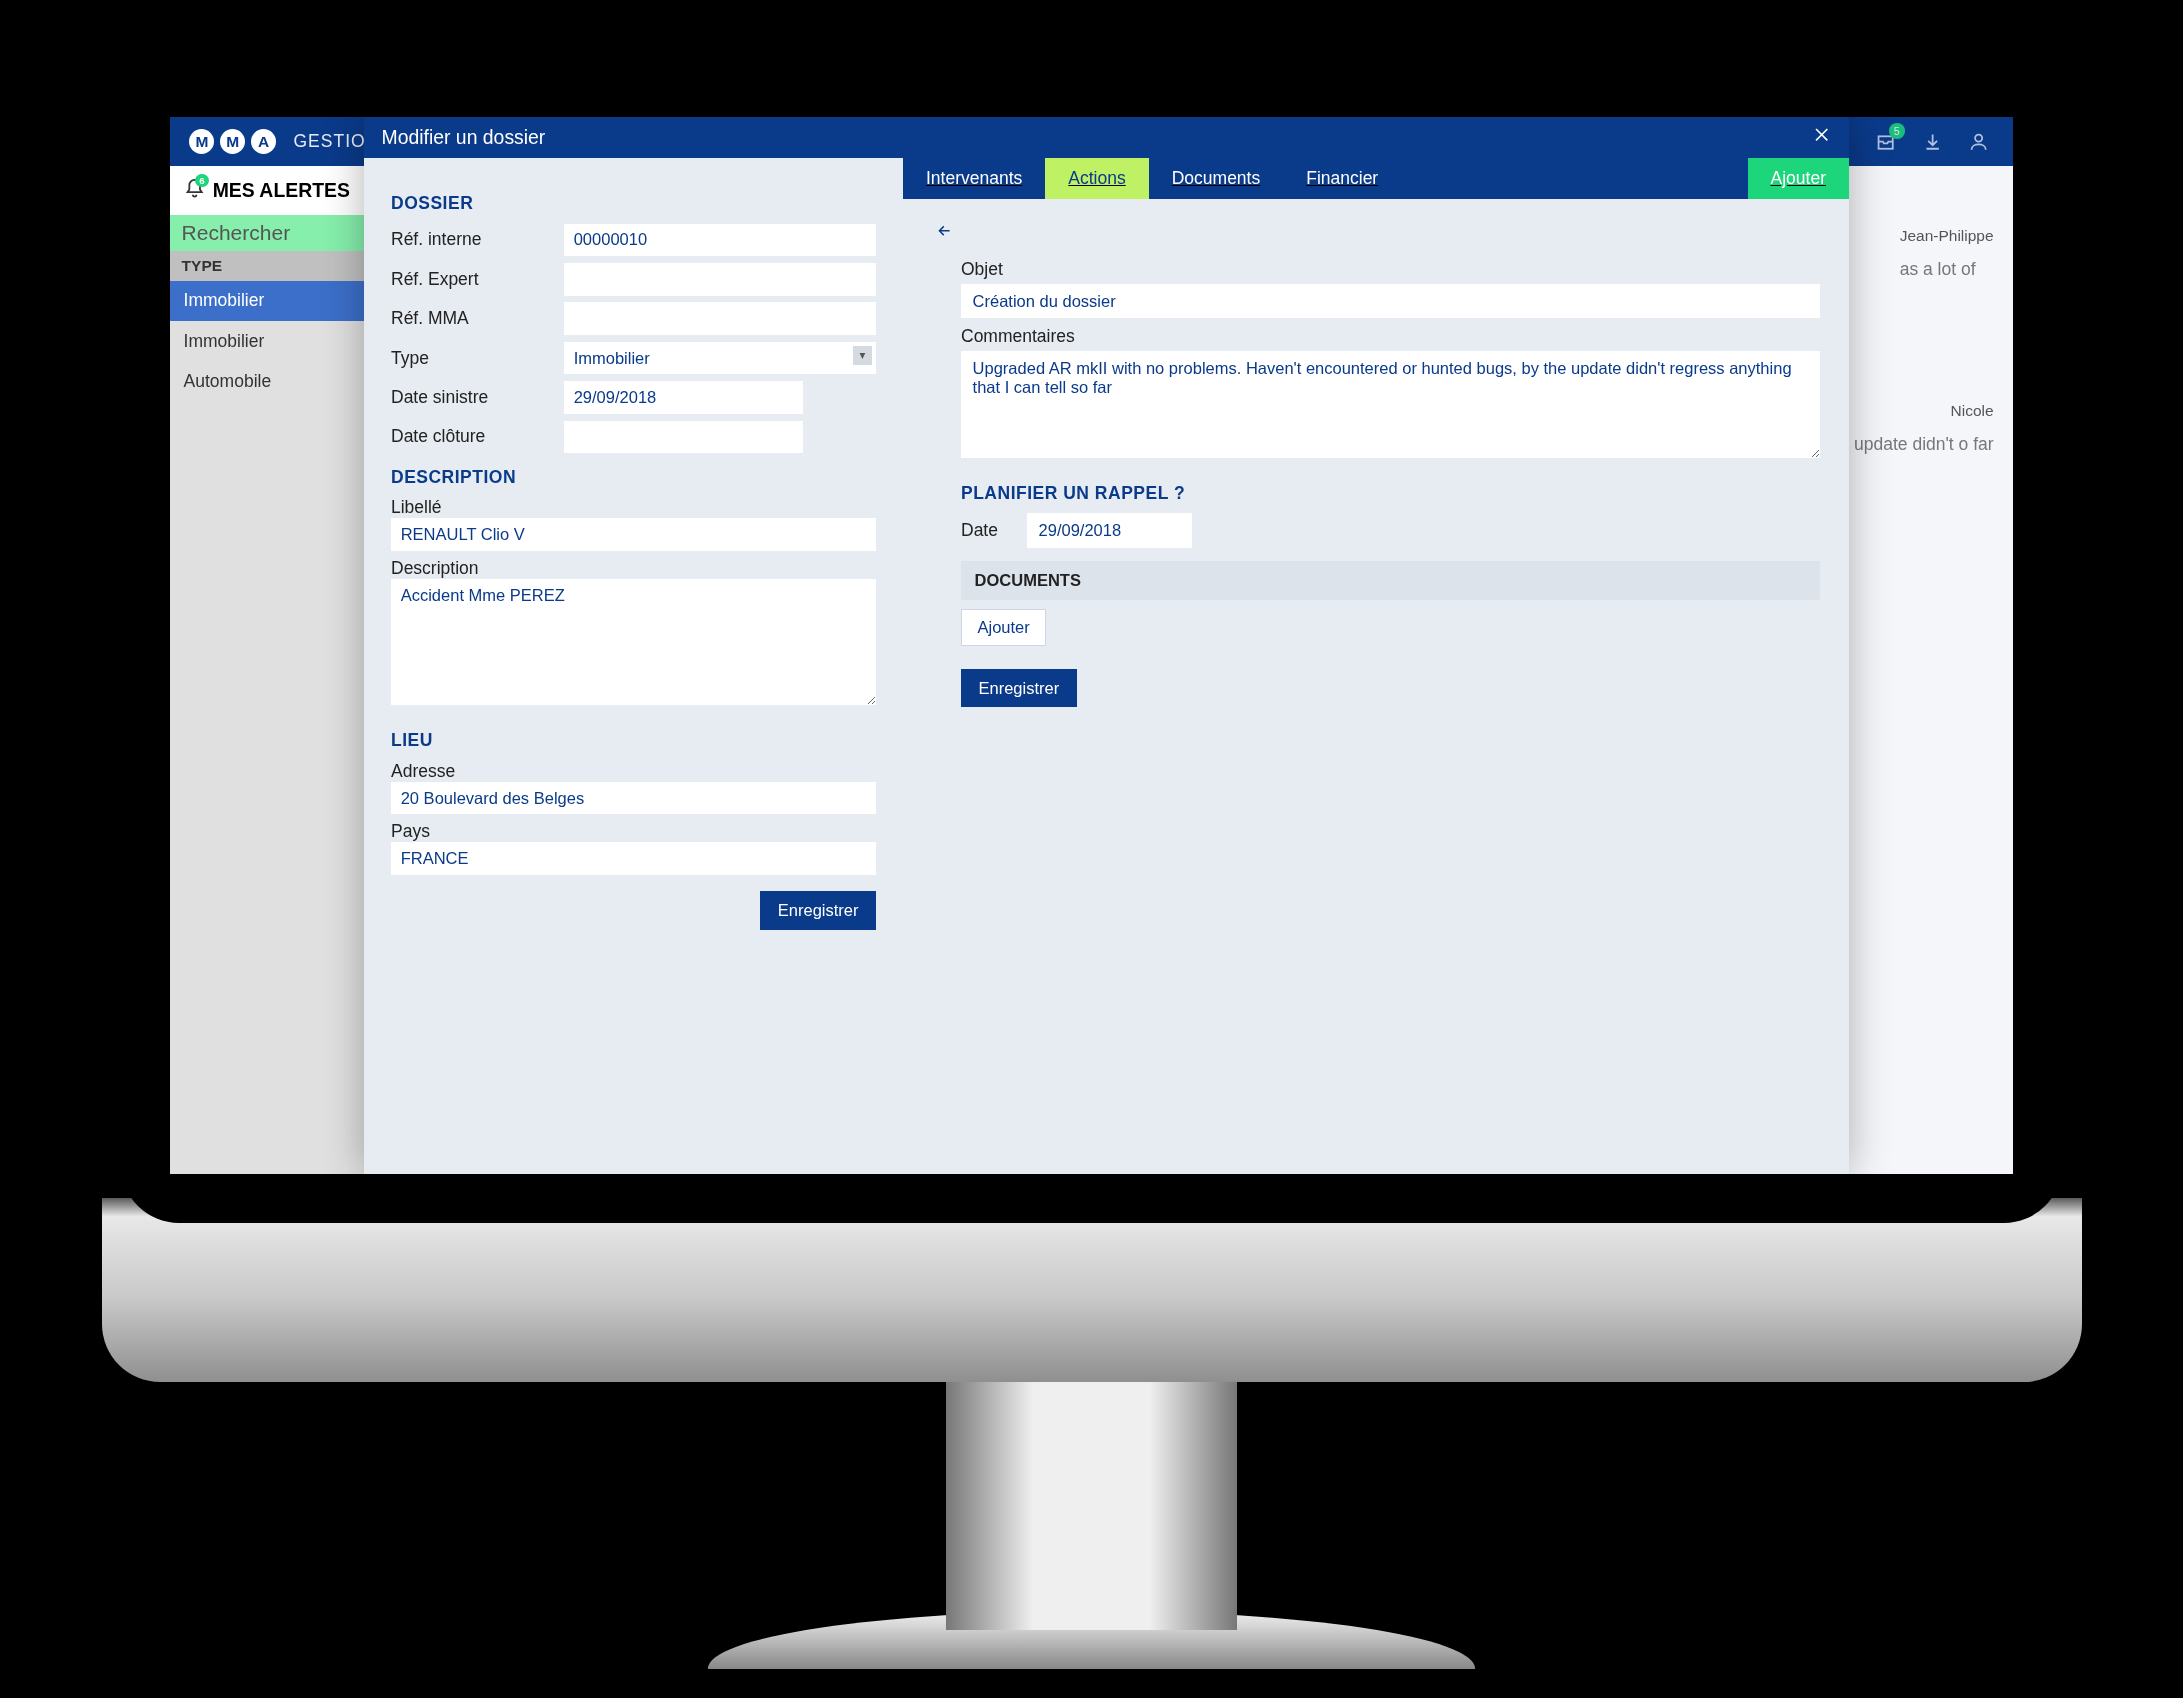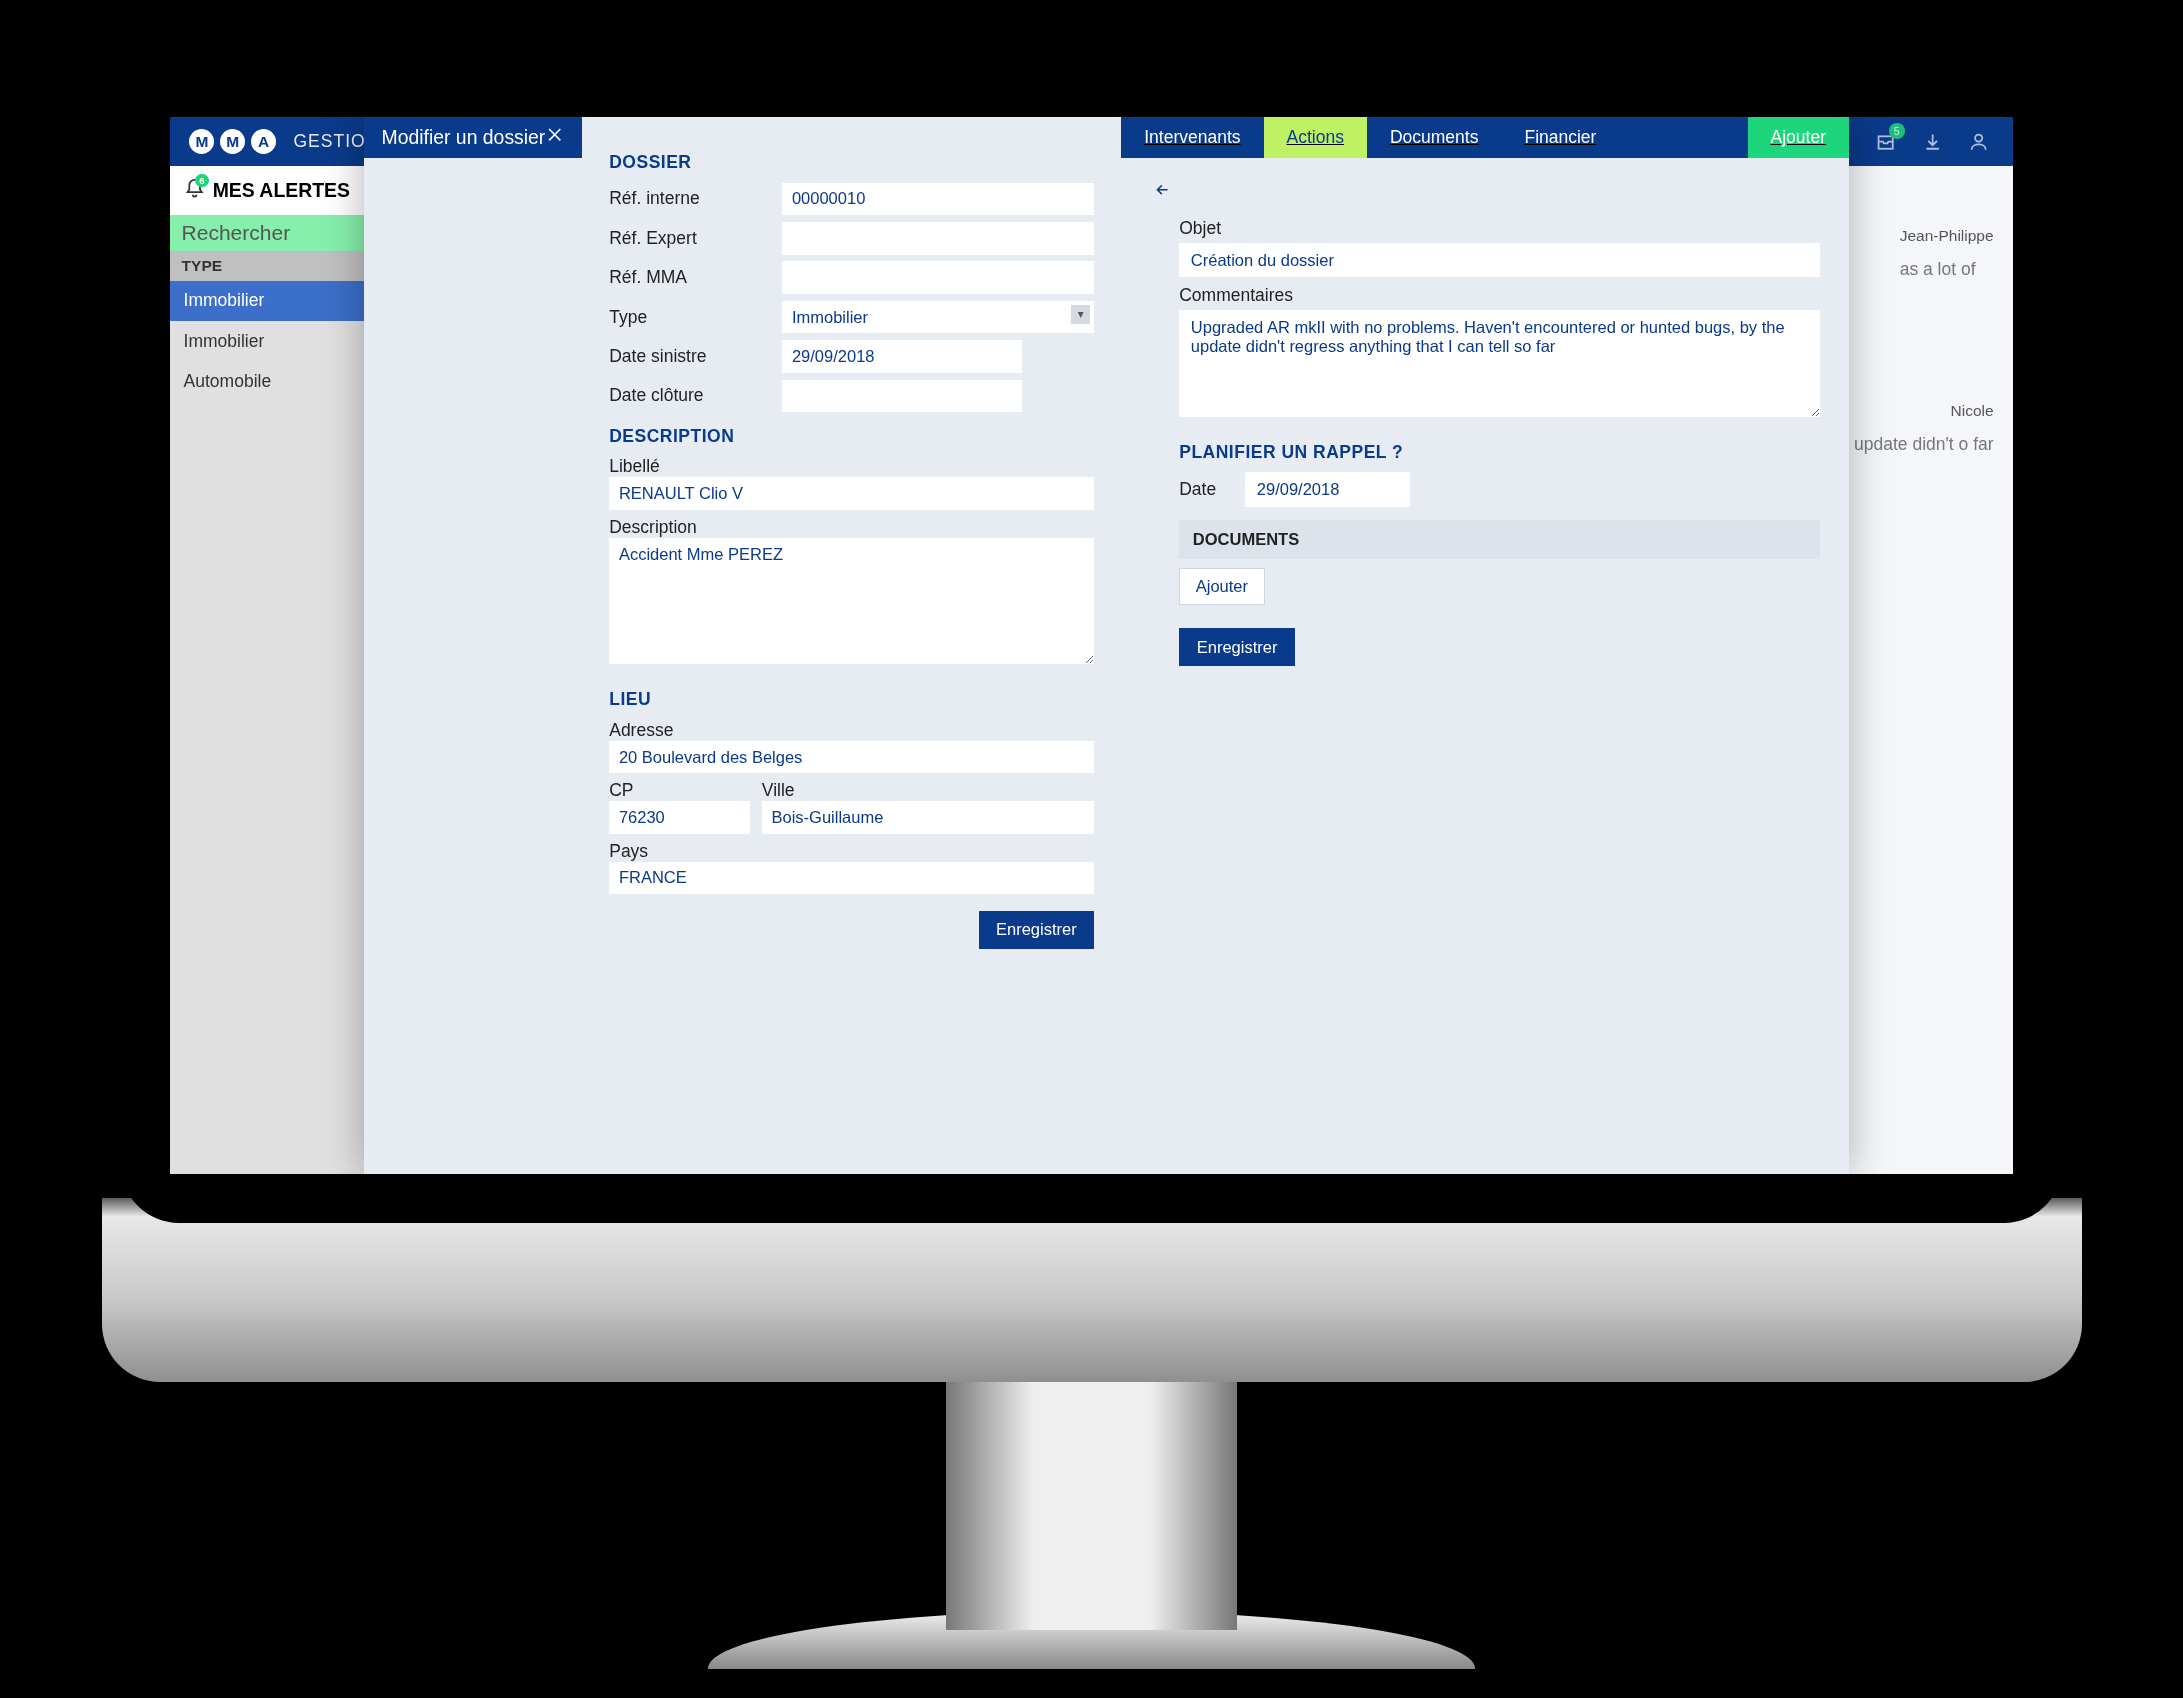--- a/index.html
+++ b/index.html
@@ -68,21 +68,21 @@
   .main-bg { flex:1; background:#f4f6f9; position:relative; }
   .bg-blur { position:absolute; right:19.4px; top:19.4px; font-size:17.5px; color:#777; text-align:left; line-height:1.6; }
   .bg-blur .name { text-align:right; font-size:15.5px; color:#555; margin-bottom:5.8px; display:block;}
 
   
   .overlay {
     position: absolute; left:194px; right:0; top:49px; bottom:0;
     display: flex; justify-content: flex-start;
   }
   .modal {
-    width: 1485px; height: 100%; background: #e7ecf2; display:flex; flex-direction:row;
+    width: 1485px; height: 100%; background: #e7ecf2; display:flex; flex-direction:column;
     box-shadow: 0 0 39px rgba(0,0,0,.3);
   }
   .modal-header {
     height: 41px; background: #0a3a8a; color:#fff; display:flex; align-items:center; padding:0 17.5px;
     font-size: 19.4px; justify-content:space-between;
   }
   .modal-header .close { cursor:pointer; }
   .modal-body { flex:1; display:flex; overflow:auto; }
 
   .left-form {
@@ -239,30 +239,20 @@
 
             <div class="section-title">DESCRIPTION</div>
             <label>Libellé</label>
             <input class="full-input" value="RENAULT Clio V" style="">
             <label>Description</label>
             <textarea class="full-input" style="">Accident Mme PEREZ</textarea>
 
             <div class="section-title">LIEU</div>
             <label>Adresse</label>
             <input class="full-input" value="20 Boulevard des Belges" style="">
-            <div class="two-col">
-              <div class="cp">
-                <label>CP</label>
-                <input class="full-input" value="76230" style="">
-              </div>
-              <div>
-                <label>Ville</label>
-                <input class="full-input" value="Bois-Guillaume" style="">
-              </div>
-            </div>
             <label>Pays</label>
             <input class="full-input" value="FRANCE" style="">
             <button class="btn-primary">Enregistrer</button>
           </div>
 
           <div class="right-pane">
             <div class="tabs">
               <div class="tab">Intervenants</div>
               <div class="tab active">Actions</div>
               <div class="tab">Documents</div>

